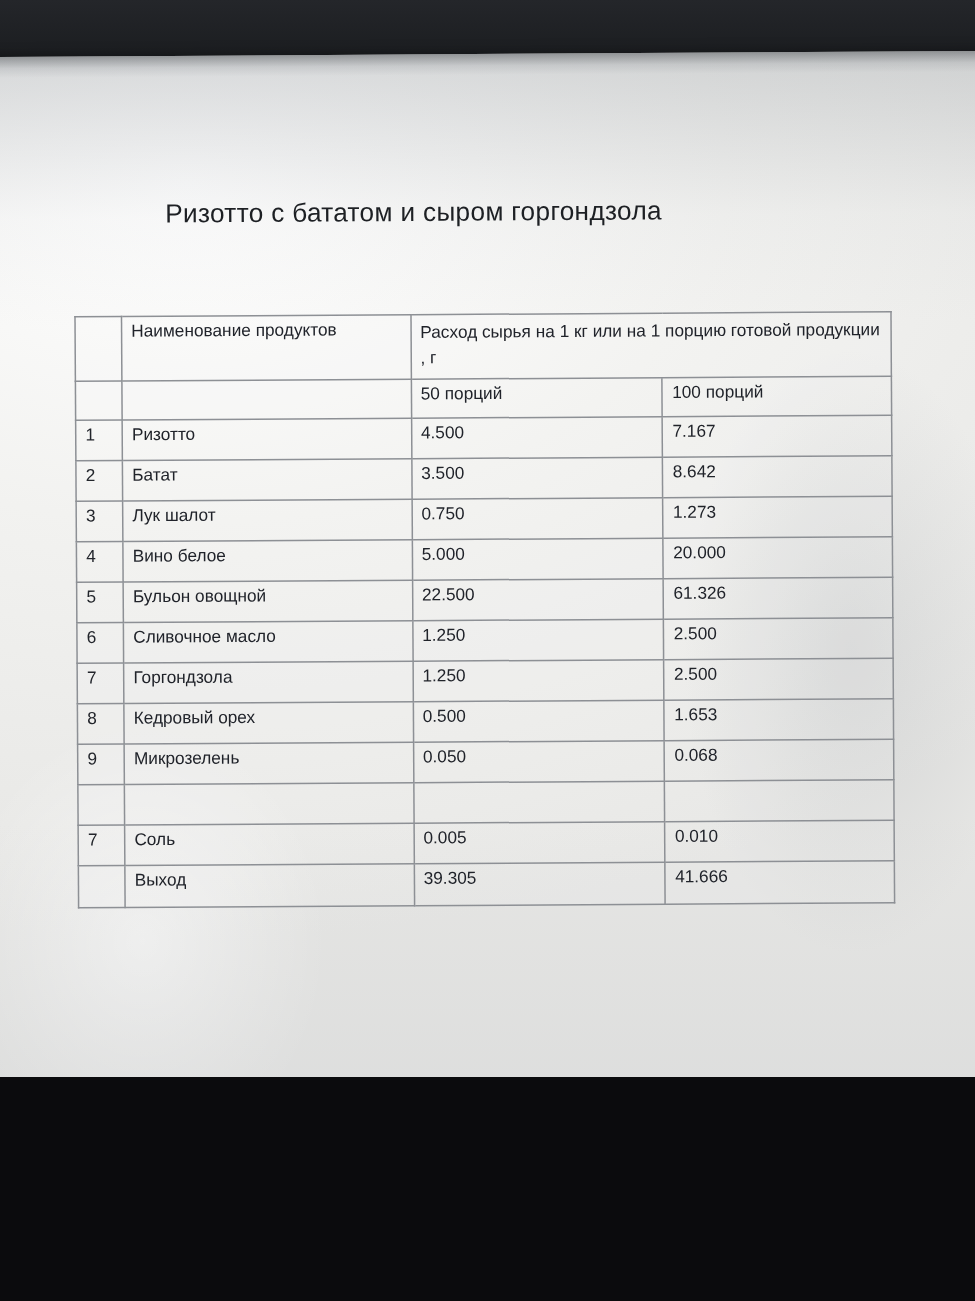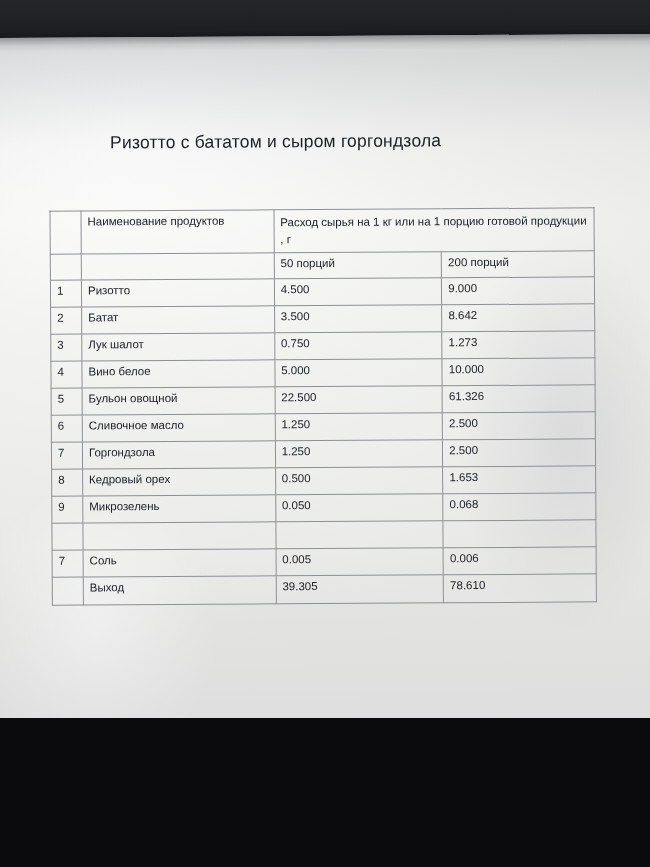--- a/index.html
+++ b/index.html
@@ -156,46 +156,46 @@
           <tr class="row-tall">
             <td class="num empty-cell"></td>
             <td class="hdr-name">Наименование продуктов</td>
             <td class="hdr-span" colspan="2">Расход сырья на 1 кг или на 1 порцию готовой продукции , г</td>
           </tr>
 
           <tr class="subhdr">
             <td class="num empty-cell"></td>
             <td class="empty-cell"></td>
             <td>50 порций</td>
-            <td>200 порций</td>
+            <td>100 порций</td>
           </tr>
 
           <tr class="data-row">
             <td class="num">1</td>
             <td>Ризотто</td>
             <td>4.500</td>
-            <td>9.000</td>
+            <td>7.167</td>
           </tr>
           <tr class="data-row">
             <td class="num">2</td>
             <td>Батат</td>
             <td>3.500</td>
             <td>8.642</td>
           </tr>
           <tr class="data-row">
             <td class="num">3</td>
             <td>Лук шалот</td>
             <td>0.750</td>
             <td>1.273</td>
           </tr>
           <tr class="data-row">
             <td class="num">4</td>
             <td>Вино белое</td>
             <td>5.000</td>
-            <td>10.000</td>
+            <td>20.000</td>
           </tr>
           <tr class="data-row">
             <td class="num">5</td>
             <td>Бульон овощной</td>
             <td>22.500</td>
             <td>61.326</td>
           </tr>
           <tr class="data-row">
             <td class="num">6</td>
             <td>Сливочное масло</td>
@@ -225,27 +225,27 @@
             <td class="empty-cell"></td>
             <td class="empty-cell"></td>
             <td class="empty-cell"></td>
             <td class="empty-cell"></td>
           </tr>
 
           <tr class="data-row">
             <td class="num">7</td>
             <td>Соль</td>
             <td>0.005</td>
-            <td>0.006</td>
+            <td>0.010</td>
           </tr>
 
           <tr class="out-row">
             <td class="num empty-cell"></td>
             <td>Выход</td>
             <td>39.305</td>
-            <td>78.610</td>
+            <td>41.666</td>
           </tr>
         </tbody>
       </table>
 
     </div>
   </div>
 </div>
 
 </body></html>

